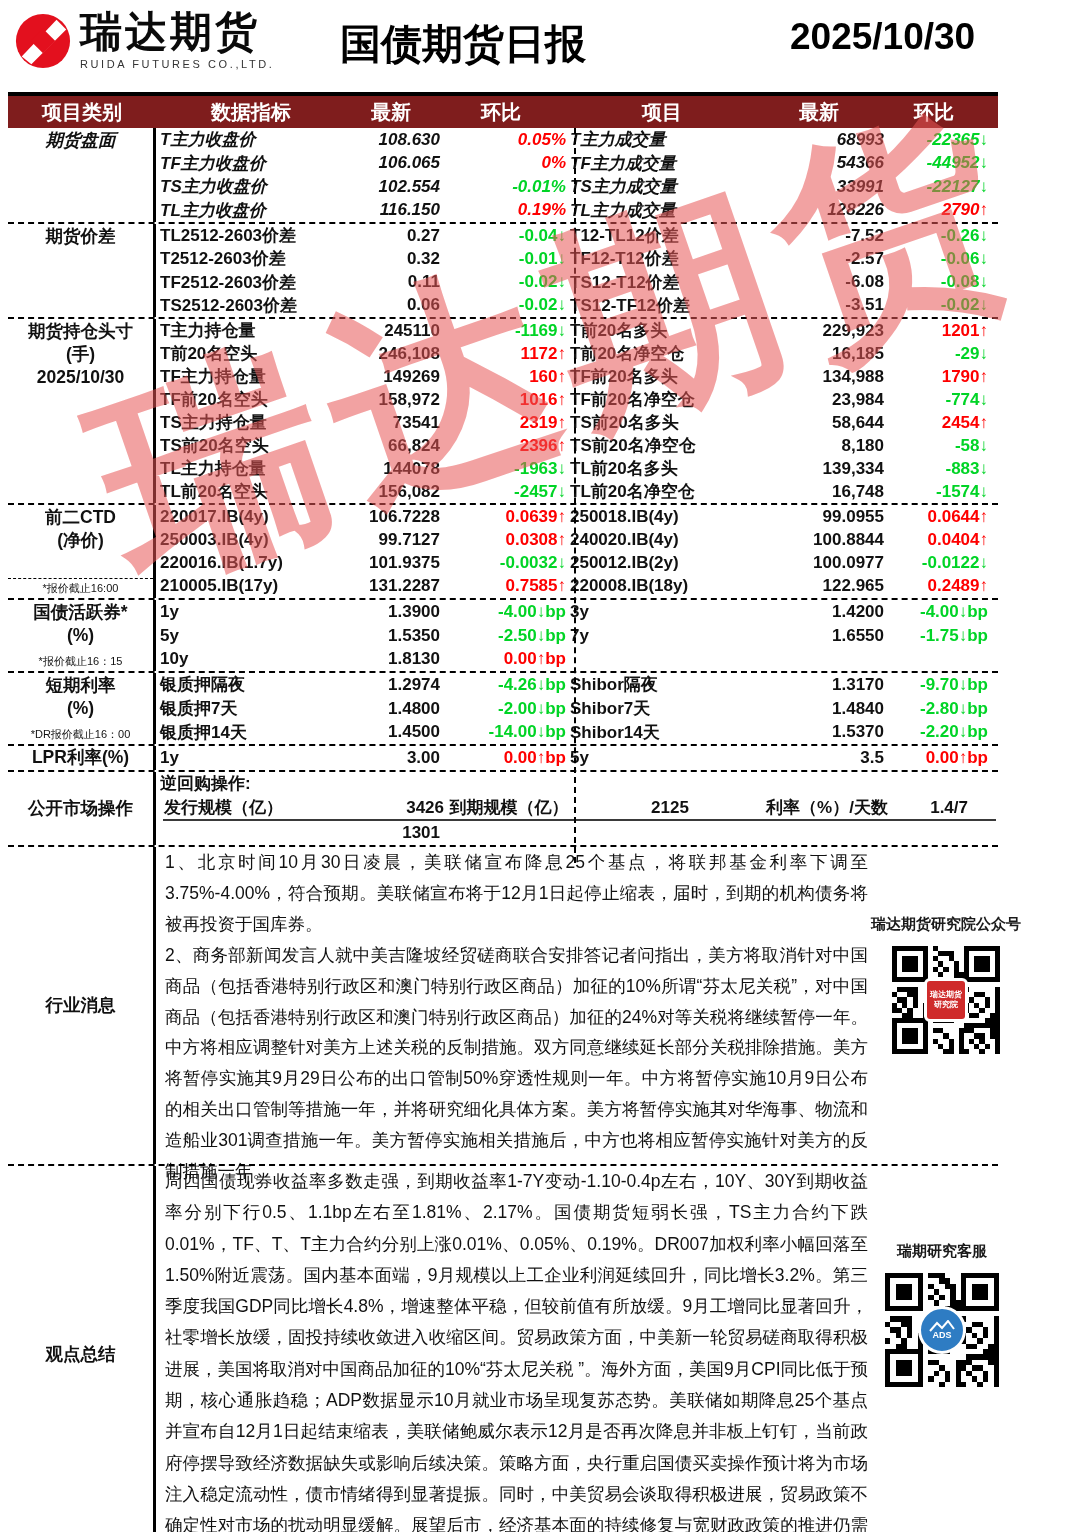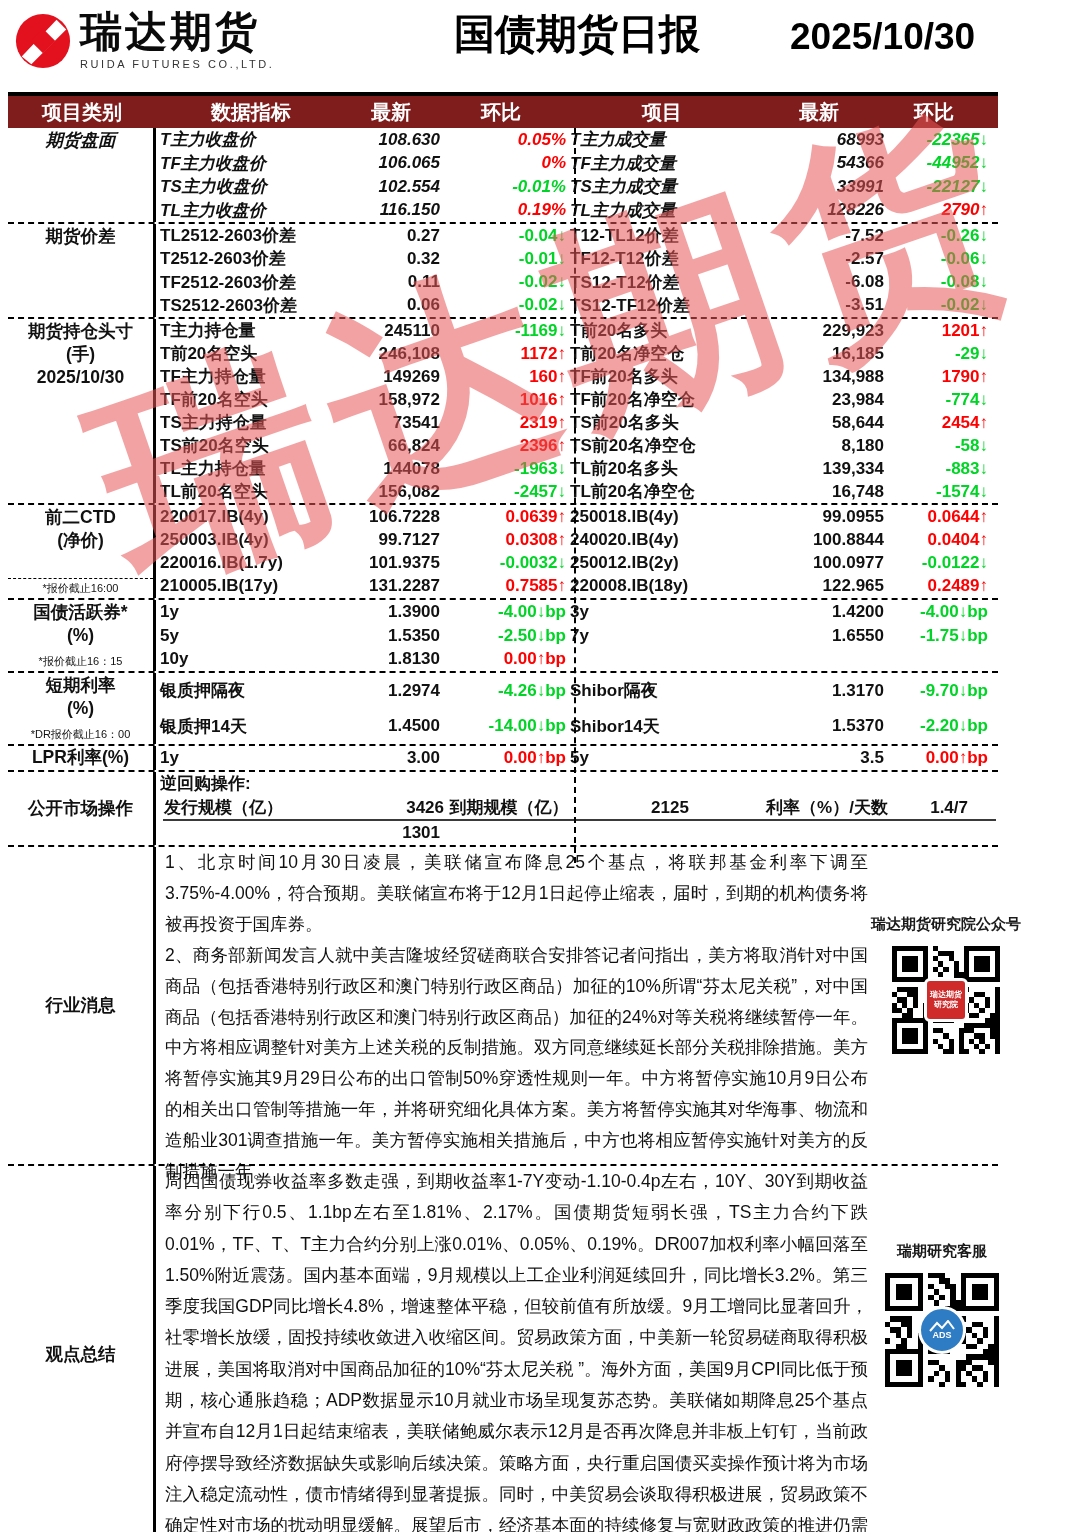--- a/index.html
+++ b/index.html
@@ -4,21 +4,21 @@
 <style>
   html,body{margin:0;padding:0;background:#fff;}
   .page{position:relative;width:1091px;height:1532px;background:#fff;overflow:hidden;
         font-family:"Liberation Sans","DejaVu Sans",sans-serif;color:#111;}
   
   .hdr-logo{position:absolute;left:14px;top:8px;display:flex;align-items:flex-start;}
   .logo-mark{width:58px;height:58px;margin-top:4px;}
   .logo-txt{margin-left:8px;}
   .logo-cn{font-size:42px;font-weight:800;letter-spacing:3px;color:#0a0a0a;line-height:48px;}
   .logo-en{font-size:11px;letter-spacing:2.6px;color:#333;margin-top:2px;text-align:center;}
-  .page-title{position:absolute;left:340px;top:7px;width:360px;text-align:right;
+  .page-title{position:absolute;left:340px;top:17px;width:360px;text-align:left;
               font-size:41px;font-weight:800;color:#000;}
   .page-date{position:absolute;left:790px;top:16px;font-size:37px;font-weight:600;color:#000;}
   
   .tbl{position:absolute;left:8px;top:92px;width:990px;border-top:4px solid #000;border-bottom:2px dashed #000;}
   .thead{display:grid;grid-template-columns:148px 190px 90px 130px 192px 122px 108px;
          height:32px;background:#7f1d1d;align-items:center;}
   .thead .hc{color:#fff;font-size:20px;font-weight:700;text-align:center;}
   .section{display:flex;position:relative;}
   .section.sep{border-top:2px dashed #000;}
   .cat{width:148px;flex:0 0 148px;border-right:3.5px solid #000;display:flex;flex-direction:column;
@@ -328,20 +328,28 @@
           <div class="rows">
             <div class="trow">
               <div class="c lbl">银质押隔夜</div>
               <div class="c val">1.2974</div>
               <div class="c chg chg-green">-4.26↓bp</div>
               <div class="c lbl">Shibor隔夜</div>
               <div class="c val">1.3170</div>
               <div class="c chg chg-green">-9.70↓bp</div>
             </div>
             <div class="trow">
+              <div class="c lbl">银质押7天</div>
+              <div class="c val">1.4800</div>
+              <div class="c chg chg-green">-2.00↓bp</div>
+              <div class="c lbl">Shibor7天</div>
+              <div class="c val">1.4840</div>
+              <div class="c chg chg-green">-2.80↓bp</div>
+            </div>
+            <div class="trow">
               <div class="c lbl">银质押14天</div>
               <div class="c val">1.4500</div>
               <div class="c chg chg-green">-14.00↓bp</div>
               <div class="c lbl">Shibor14天</div>
               <div class="c val">1.5370</div>
               <div class="c chg chg-green">-2.20↓bp</div>
             </div>
           </div>
         </div>
         <div class="section sep" style="height: 24px;">

